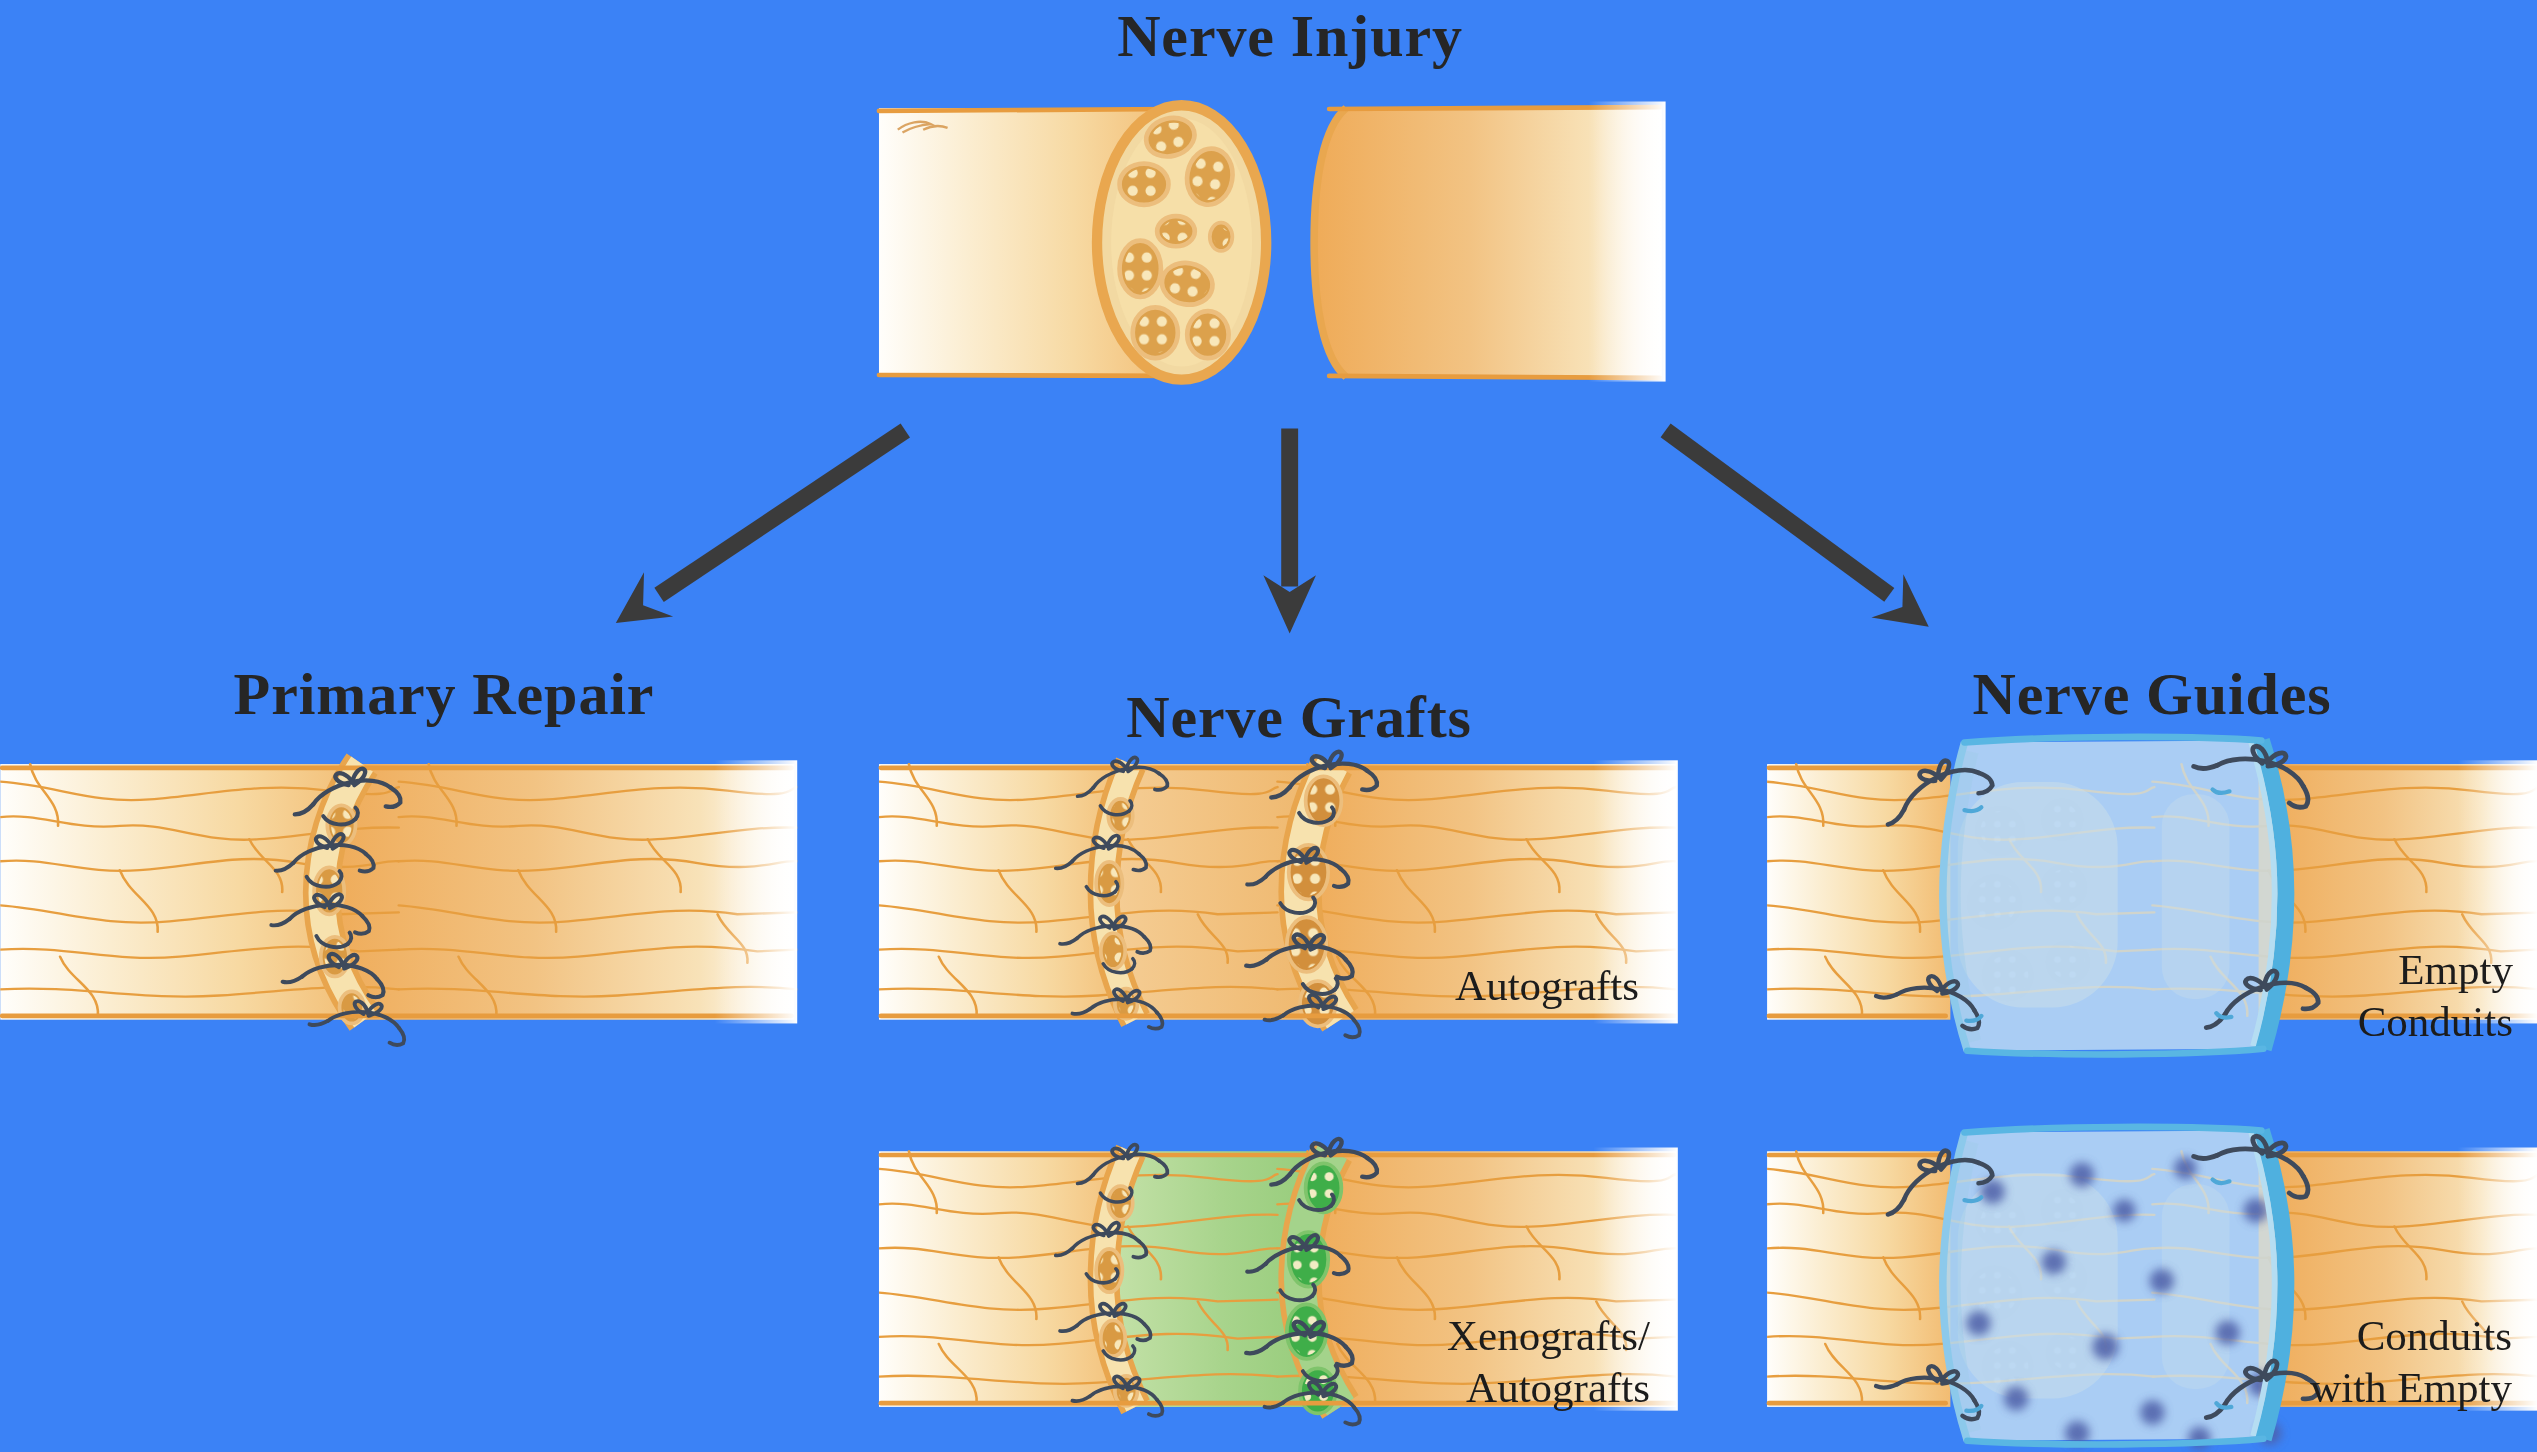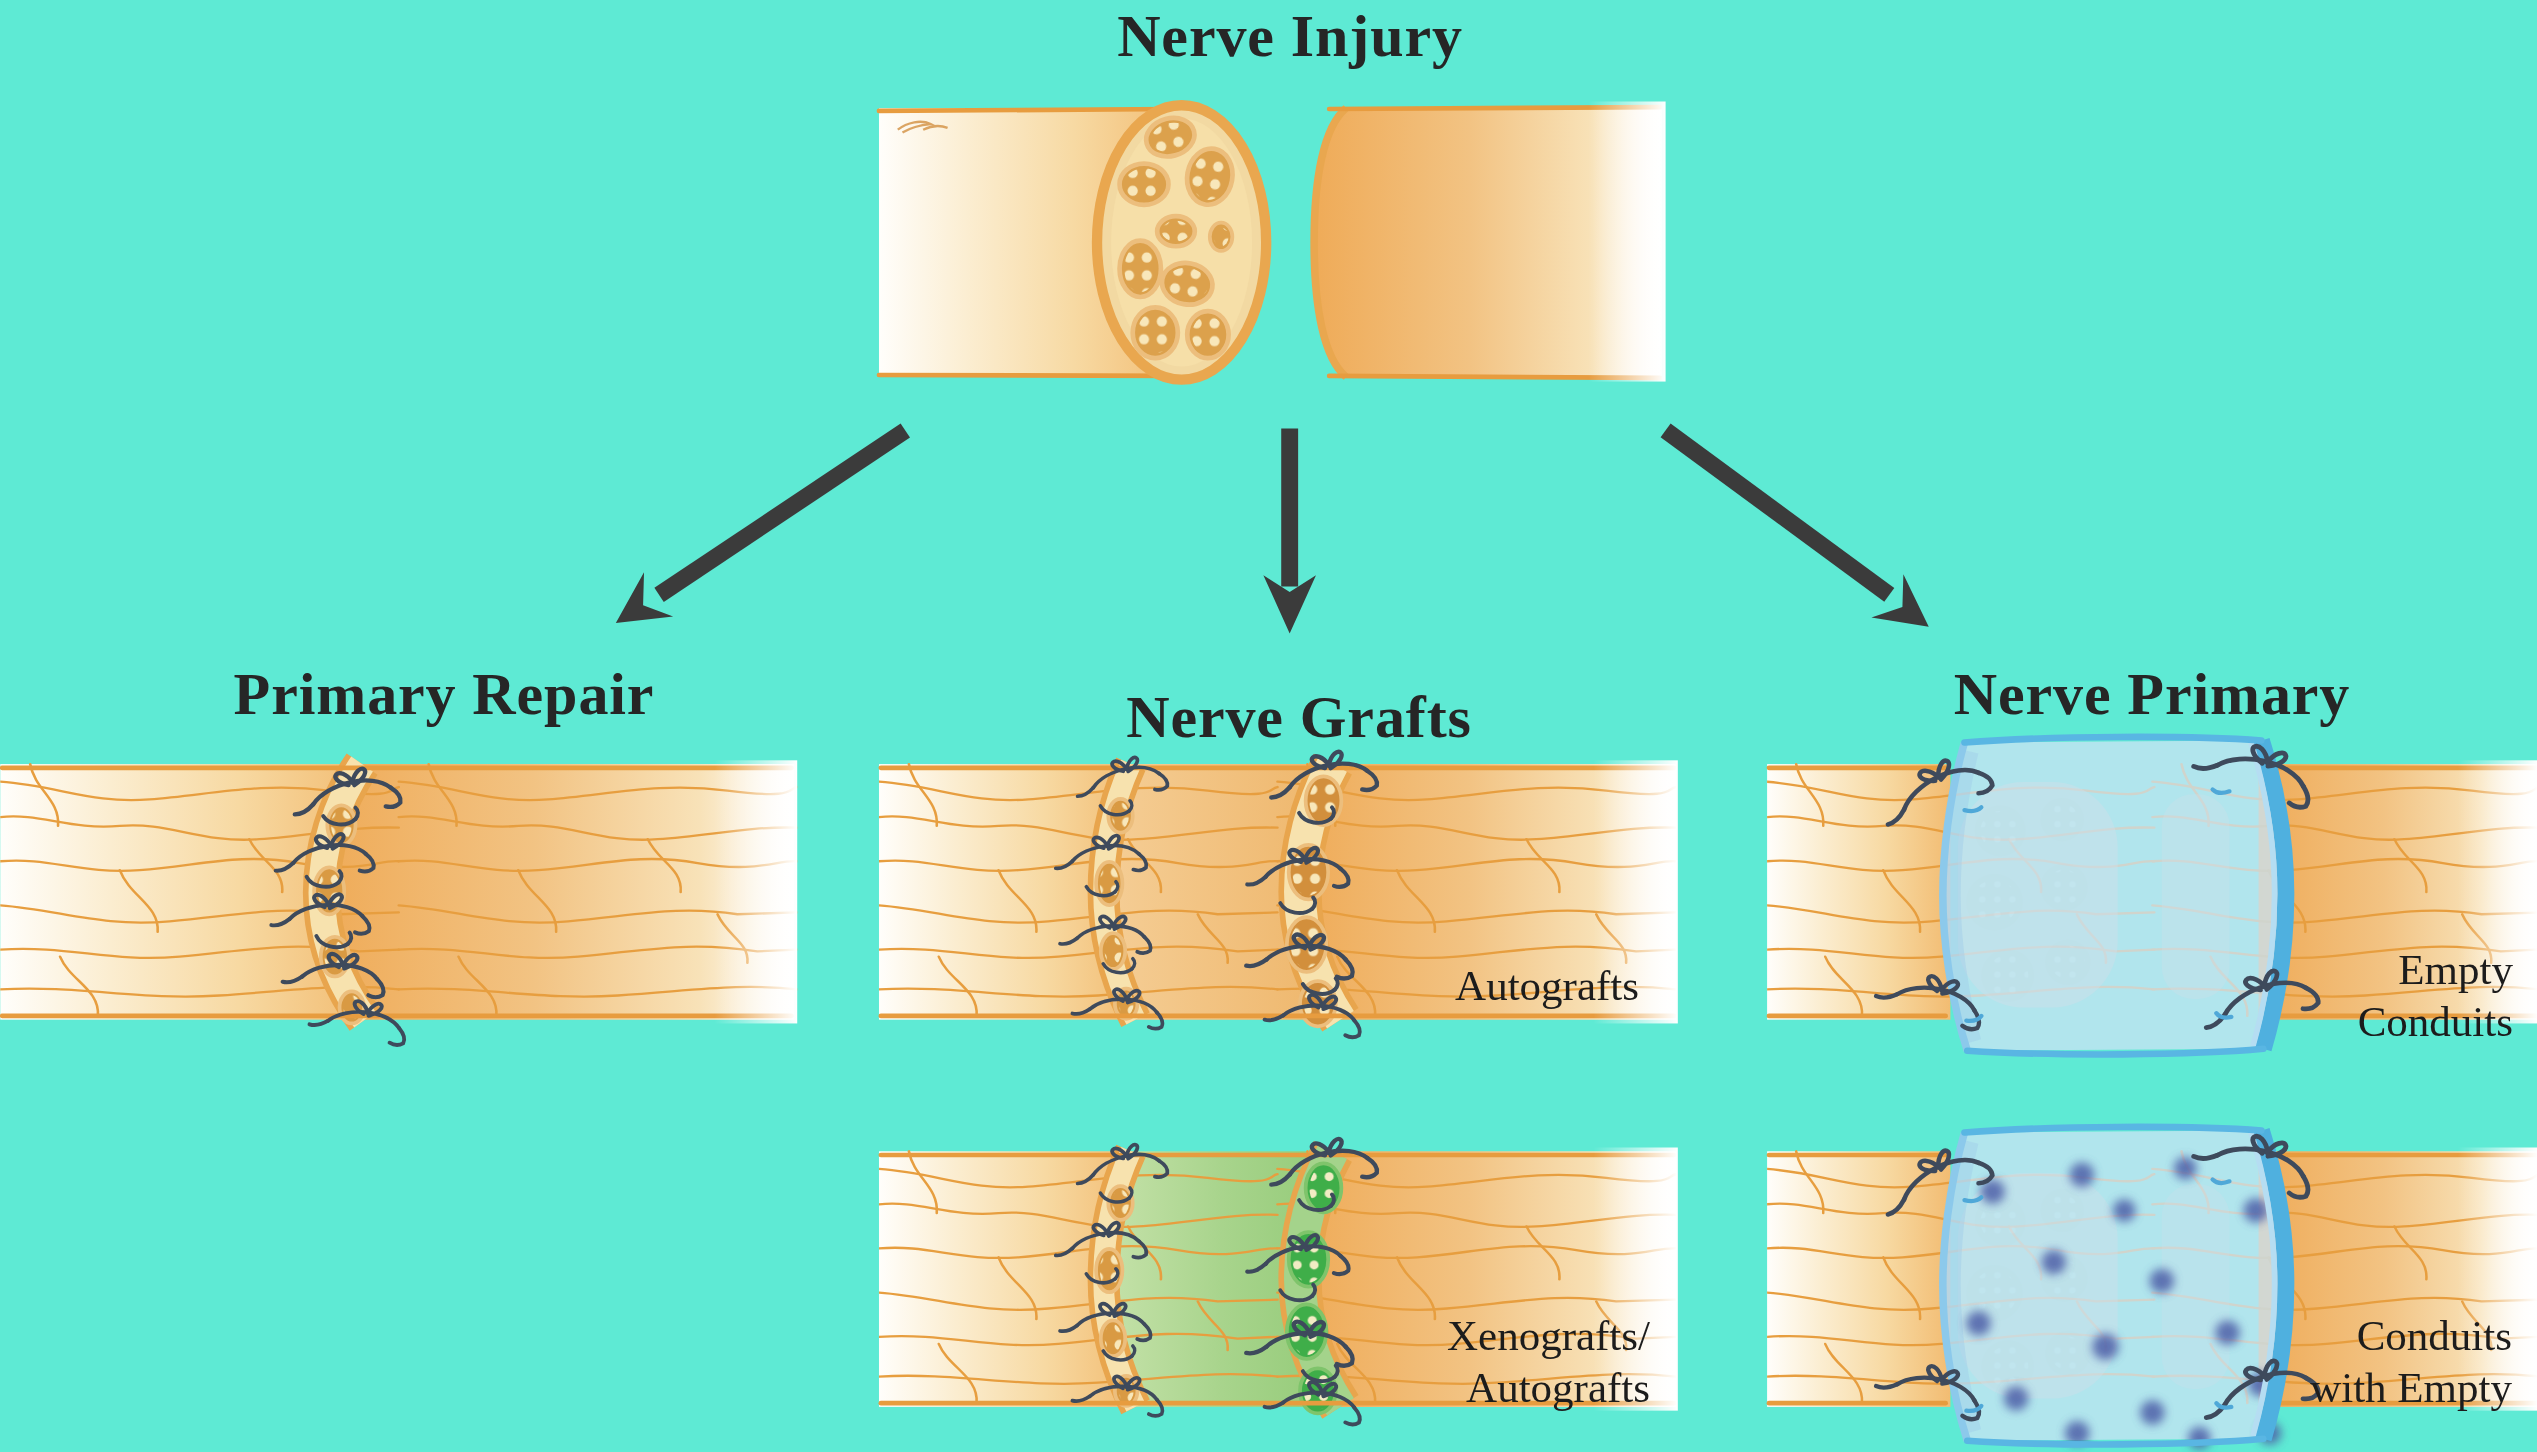--- a/index.html
+++ b/index.html
@@ -1,16 +1,16 @@
 <!DOCTYPE html>
 <html style="font-size:15px"><head>
 <meta charset="utf-8">
 <style>
   html,body{margin:0;padding:0;background:#ffffff;}
-  #canvas{position:relative;width:2538px;height:1452px;background:#5eead4;overflow:hidden;
+  #canvas{position:relative;width:2538px;height:1452px;background:#3b82f6;overflow:hidden;
           font-family:"Liberation Serif", serif;}
   .t{position:absolute;font-family:"Liberation Serif",serif;font-weight:700;font-size:60px;
      color:#262626;white-space:nowrap;transform:translateX(-50%);letter-spacing:0.9px;}
   .lab{position:absolute;font-family:"Liberation Serif",serif;font-weight:400;font-size:43px;
        color:#1c1c1c;text-align:right;white-space:nowrap;line-height:52px;}
   .lab span{display:block;}
   svg{position:absolute;left:0;top:0;}
 </style>
 </head>
 <body>
@@ -458,21 +458,21 @@
         <path d="M2092,1501 c8,1 13,-1 16,-5"></path>
             <path d="M2374,1497 c-8,2 -13,0 -16,-4"></path>
       </g>
     </g>
   </g>
 </svg>
 
 <div class="t" style="left:1290px;top:1.9px;">Nerve Injury</div>
 <div class="t" style="left:444px;top:660px;">Primary Repair</div>
 <div class="t" style="left:1299px;top:660px;margin-top:23px;">Nerve Grafts</div>
-<div class="t" style="left:2152px;top:660px;">Nerve Primary</div>
+<div class="t" style="left:2152px;top:660px;">Nerve Guides</div>
 
 <div class="lab" style="right:899px;top:960px;margin-left:15px;">Autografts</div>
 <div class="lab" style="right:888px;top:1310px;">
   <span>Xenografts/</span>
   <span>Autografts</span>
 </div>
 <div class="lab" style="right:25px;top:944px;">
   <span>Empty</span>
   <span>Conduits</span>
 </div>

